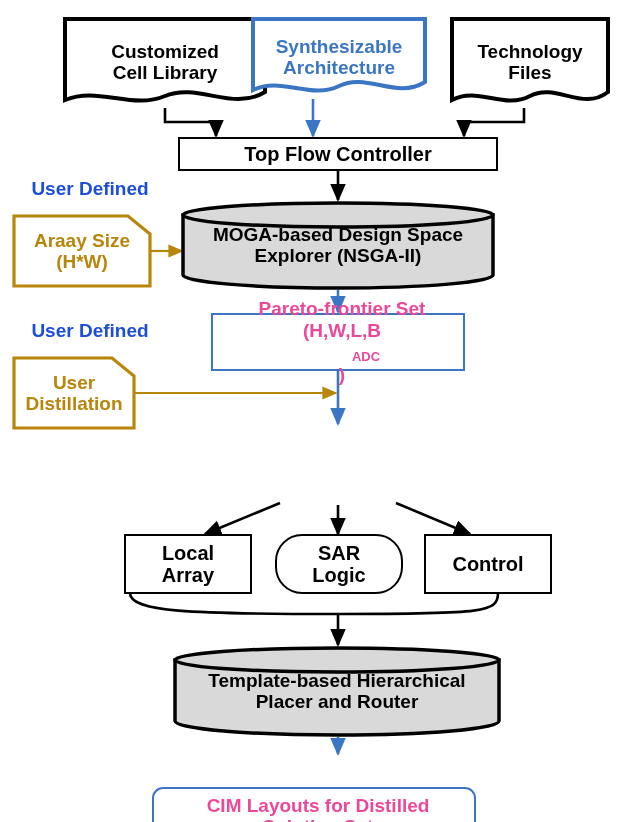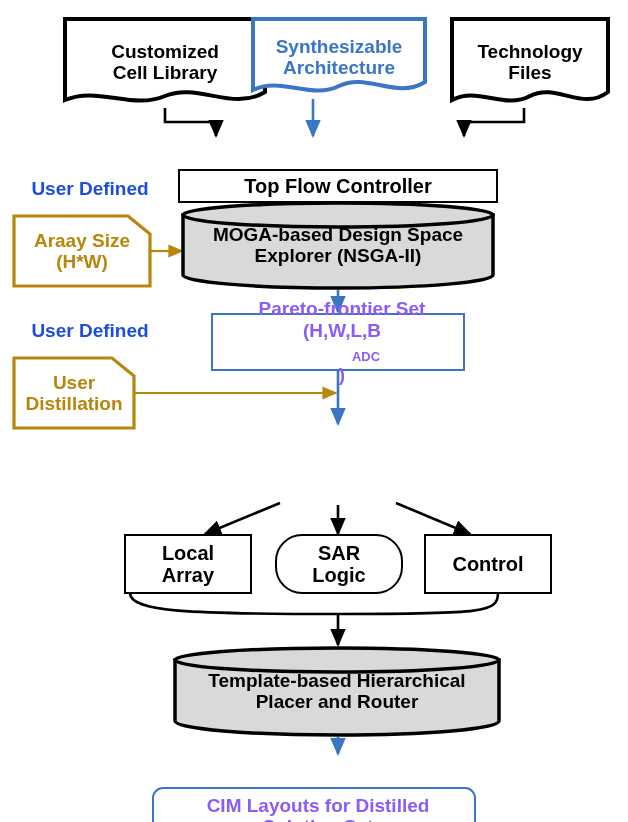--- a/index.html
+++ b/index.html
@@ -49,21 +49,21 @@
   .doc.blue { color: #3a76c4; }
 
   
   .rect {
     border: 2.5px solid #000;
     background: #fff;
     color: #000;
   }
   .rect.blue {
     border-color: #3a76c4;
-    color: #8b5cf6;
+    color: #ec4899;
     padding-left: 8px;
   }
   .rect.round {
     border-radius: 11px;
     margin-top: 32px;
   }
 
   
   .cyl {
     color: #000;
@@ -164,21 +164,21 @@
   </div>
 
   <div class="node doc" style="left:449px; top:16px; width:162px; height:92px;">
     <svg class="doc-svg" viewBox="0 0 162 92" preserveAspectRatio="none">
       <path d="M3,3 L159,3 L159,76 C133,96 107,66 81,80 C55,94 29,70 3,84 Z" fill="#ffffff" stroke="#000000" stroke-width="4" vector-effect="non-scaling-stroke"></path>
     </svg>
     <span>Technology</span>
     <span>Files</span>
   </div>
 
-  <div class="node rect" style="left:178px; top:137px; width:320px; height:34px; font-size:20px;margin-top:32px;">
+  <div class="node rect" style="left:178px; top:137px; width:320px; height:34px; font-size:20px;">
     <span>Top Flow Controller</span>
   </div>
 
   <div class="node cyl" style="left:180px; top:200px; width:316px; height:90px; font-size:19px;">
     <svg class="cyl-svg" viewBox="0 0 316 90" preserveAspectRatio="none">
       <path d="M3,15 L3,75 C3,82 73,88 159,88 C245,88 313,82 313,75 L313,15 Z" fill="#d9d9d9" stroke="#000000" stroke-width="3.5" vector-effect="non-scaling-stroke"></path>
       <ellipse cx="158" cy="15" rx="155" ry="12" fill="#d9d9d9" stroke="#000000" stroke-width="3.5" vector-effect="non-scaling-stroke"></ellipse>
     </svg>
     <span class="cyl-label">MOGA-based Design Space</span>
     <span class="cyl-label">Explorer  (NSGA-II)</span>

